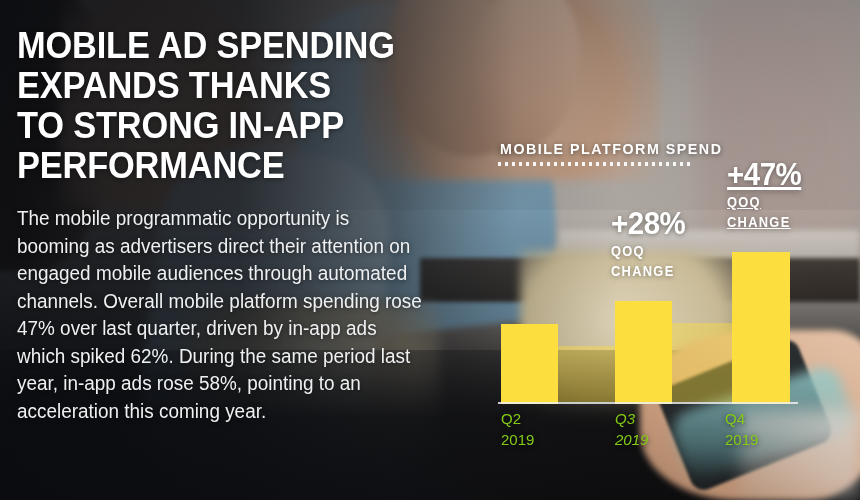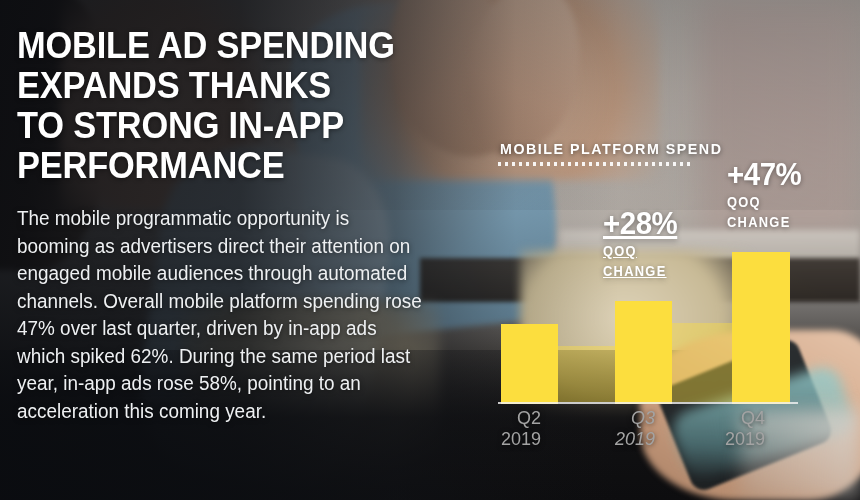--- a/index.html
+++ b/index.html
@@ -294,26 +294,25 @@
 
   .xlabels {
     position: absolute;
     left: 0;
     top: 268px;
     width: 350px;
     height: 56px;
   }
   .xlabel {
     position: absolute;
-    color: #a3a3a3;
-    font-size: 18px;
+    color: #84cc16;
+    font-size: 15px;
     line-height: 21px;
     font-weight: normal;
     text-shadow: 0 1px 5px rgba(0,0,0,.6);
-    text-align: right;
   }
   .xlabel .q { display: block; }
   .xlabel .yr { display: block; }
 </style>
 </head>
 <body>
 
 <div id="infographic">
 
   <div class="photo-layer">
@@ -362,27 +361,27 @@
       <svg class="ramp" viewBox="0 0 350 240" preserveAspectRatio="none">
         <polygon id="ramp-poly" points="62,182 62,238 295,238 295,110 237,110 237,159 120,159 120,182" fill="rgba(252,222,62,0.42)"></polygon>
       </svg>
 
       <div class="bar" style="left: 6px; width: 57px; height: 80px; background: rgb(252, 222, 62);"></div>
       <div class="bar" style="left: 120px; width: 57px; height: 103px; background: rgb(252, 222, 62);"></div>
       <div class="bar" style="left: 237px; width: 58px; height: 152px; background: rgb(252, 222, 62);"></div>
 
       <div class="axis-line"></div>
 
-      <div class="callout" style="left:108px; top:44px;text-decoration:underline;">
+      <div class="callout" style="left:116px; top:44px;">
         <span class="pct">+28%</span>
         <span class="sub">QoQ</span>
         <span class="sub sub2">CHANGE</span>
       </div>
 
-      <div class="callout" style="left:232px; top:-5px;">
+      <div class="callout" style="left:232px; top:-5px;text-decoration:underline;">
         <span class="pct">+47%</span>
         <span class="sub">QoQ</span>
         <span class="sub sub2">CHANGE</span>
       </div>
     </div>
 
     <div class="xlabels">
       <div class="xlabel" style="left:6px;">
         <span class="q">Q2</span>
         <span class="yr">2019</span>

